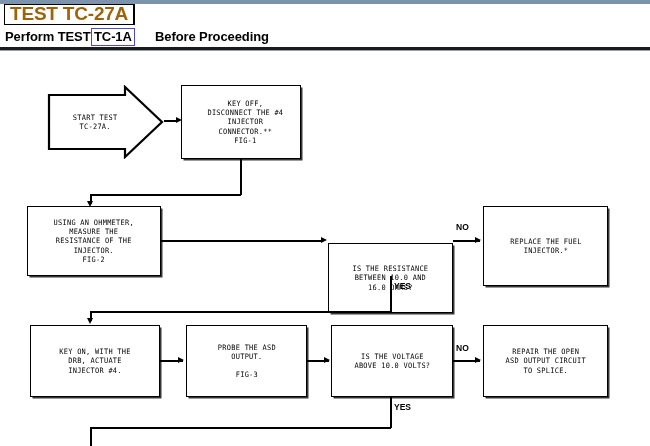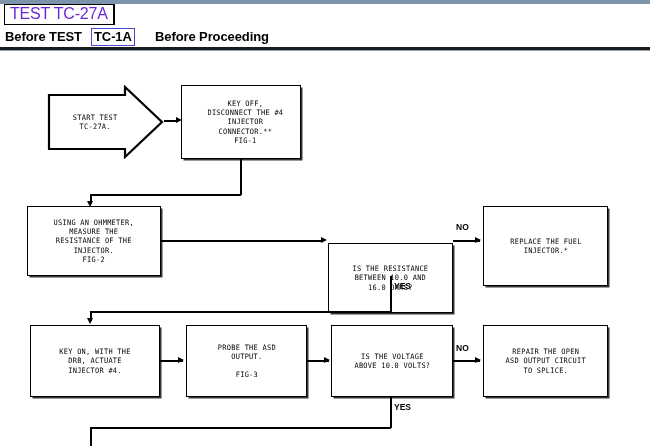--- a/index.html
+++ b/index.html
@@ -11,22 +11,22 @@
   }
   #page{position:relative;width:650px;height:446px;background:#fff;}
 
   
   .topbar{position:absolute;left:0;top:0;width:650px;height:4px;background:#7d93ab;}
   .hdr-row{position:absolute;left:0;top:4px;width:650px;height:20px;}
   .hdr-code{
     position:absolute;left:4px;top:0px;
     border:1px solid #000;border-right-width:2px;
     padding:1px 5px 2px 5px;
-    font-size:16px;font-weight:normal;letter-spacing:-0.2px;
-    color:#6d28d9;line-height:16px;white-space:nowrap;
+    font-size:19px;font-weight:bold;letter-spacing:-0.2px;
+    color:#a16207;line-height:16px;white-space:nowrap;
     font-family:"Liberation Sans",sans-serif;
   }
   .hdr-title{
     position:absolute;left:117px;top:2px;
     font-size:14px;font-weight:bold;letter-spacing:-0.1px;
     color:#000;line-height:16px;white-space:nowrap;
   }
   .sub-row{position:absolute;left:0;top:28px;width:650px;height:18px;}
   .sub-txt{
     position:absolute;top:1px;
@@ -108,21 +108,21 @@
 
 <div id="page">
 
   <div class="topbar"></div>
 
   <div class="hdr-row">
     <div class="hdr-code">TEST TC-27A</div>
   </div>
 
   <div class="sub-row">
-    <div class="sub-txt sub-a">Before TEST</div>
+    <div class="sub-txt sub-a">Perform TEST</div>
     <div class="sub-link">TC-1A</div>
     <div class="sub-txt sub-b">Before Proceeding</div>
   </div>
 
   <div class="hdr-rule"></div>
   <div class="hdr-rule2"></div>
 
   <div class="startshape" style="left:47px;top:85px;width:117px;height:74px;">
     <svg width="117" height="74" viewBox="0 0 117 74">
       <polygon points="2,10 78,10 78,2 115,37 78,72 78,64 2,64" fill="#ffffff" stroke="#000000" stroke-width="2.2" stroke-linejoin="miter"></polygon>

